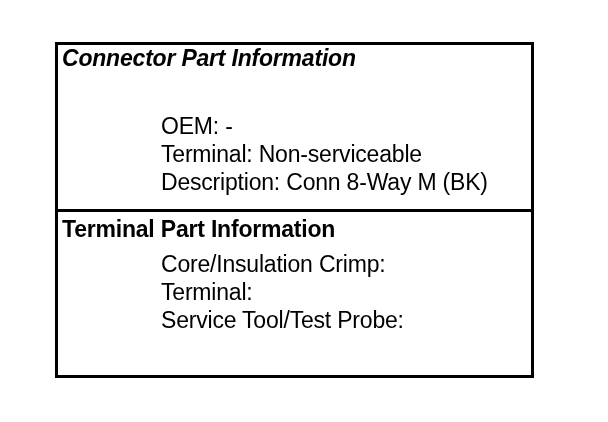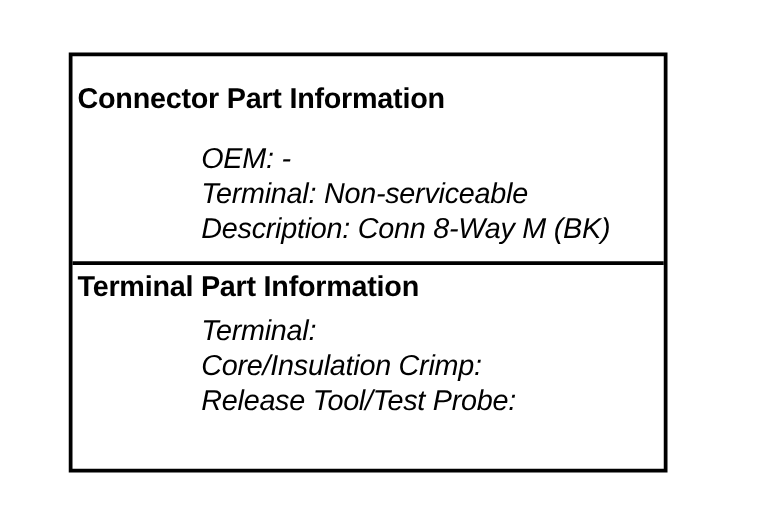--- a/index.html
+++ b/index.html
@@ -49,58 +49,57 @@
   .section-heading {
     position: absolute;
     left: 4px;
     font-weight: bold;
     font-size: 23px;
     line-height: 26px;
     letter-spacing: -0.2px;
     white-space: nowrap;
   }
 
-  #connector-section .section-heading { top: 20px; }
+  #connector-section .section-heading { top: 0; font-style: italic; }
   #terminal-section  .section-heading { top: 4px; }
 
   .detail-list {
     position: absolute;
     left: 103px;
     margin: 0;
     padding: 0;
     list-style: none;
   }
 
   #connector-section .detail-list { top: 67px; }
   #terminal-section  .detail-list { top: 38px; }
 
   .detail-line {
     font-size: 23px;
     line-height: 28px;
     letter-spacing: -0.2px;
     white-space: nowrap;
-    font-style: italic;
   }
 </style>
 </head>
 <body>
 
 <div id="info-panel">
 
   <div class="panel-section" id="connector-section">
     <div class="section-heading">Connector Part Information</div>
     <ul class="detail-list">
       <li class="detail-line">OEM: -</li>
       <li class="detail-line">Terminal: Non-serviceable</li>
       <li class="detail-line">Description: Conn 8-Way M (BK)</li>
     </ul>
   </div>
 
   <div class="panel-section" id="terminal-section">
     <div class="section-heading">Terminal Part Information</div>
     <ul class="detail-list">
+      <li class="detail-line">Core/Insulation Crimp:</li>
       <li class="detail-line">Terminal:</li>
-      <li class="detail-line">Core/Insulation Crimp:</li>
-      <li class="detail-line">Release Tool/Test Probe:</li>
+      <li class="detail-line">Service Tool/Test Probe:</li>
     </ul>
   </div>
 
 </div>
 
 </body></html>

